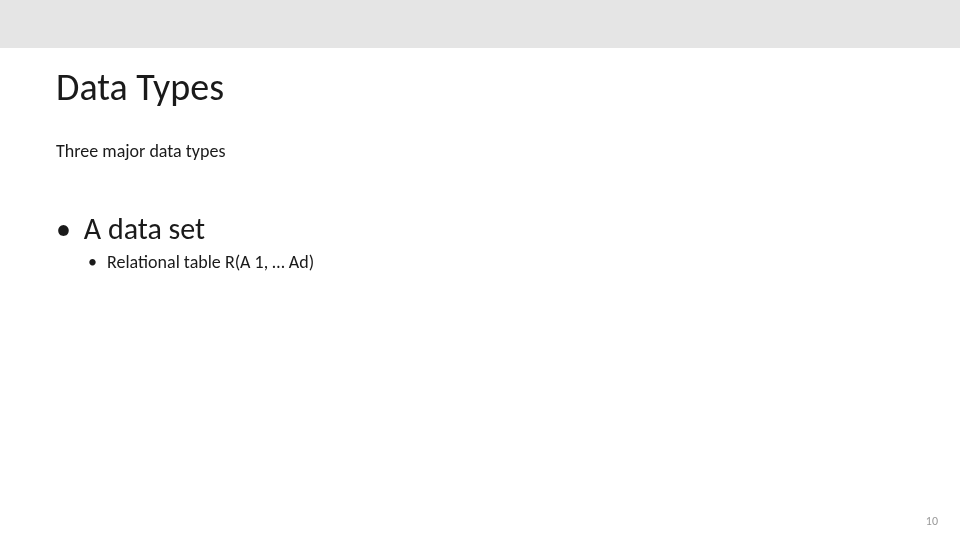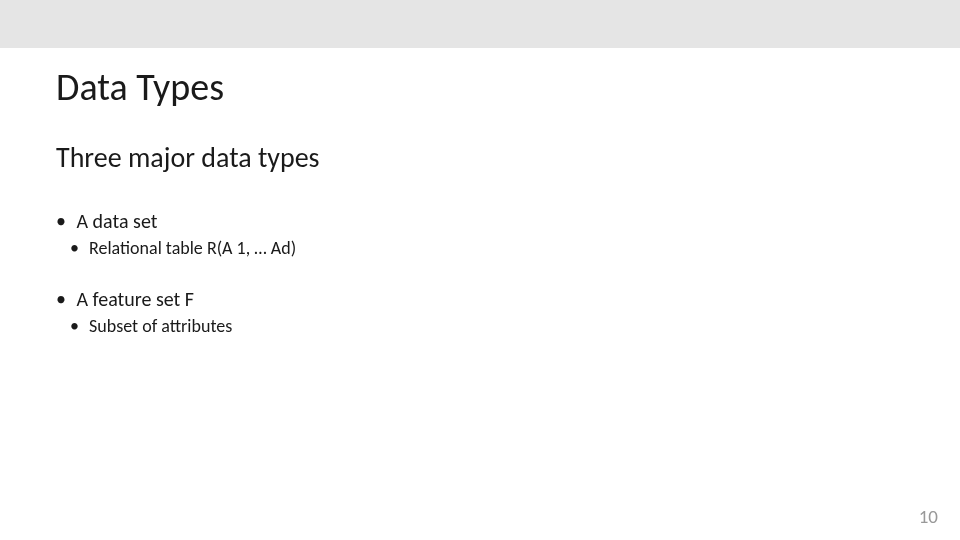--- a/index.html
+++ b/index.html
@@ -24,45 +24,45 @@
       padding: 16px 84px 0 56px;
     }
     .title {
       font-size: 38px;
       font-weight: 400;
       color: #1a1a1a;
       margin-bottom: 30px;
       letter-spacing: 0px;
     }
     .subtitle {
-      font-size: 28px;
+      font-size: 18px;
       font-weight: 400;
       color: #1a1a1a;
-      margin-bottom: 34px;
+      margin-bottom: 48px;
     }
     .bullet-item {
-      font-size: 20px;
+      font-size: 30px;
       color: #1a1a1a;
       margin-bottom: 4px;
     }
     .sub-bullet-item {
       font-size: 18px;
       color: #1a1a1a;
-      margin-left: 14px;
+      margin-left: 32px;
       margin-bottom: 28px;
     }
     .bullet {
       display: inline-block;
       margin-right: 6px;
     }
     .page-number {
       position: absolute;
       bottom: 12px;
       right: 22px;
-      font-size: 19px;
+      font-size: 12px;
       color: #999999;
     }
   </style>
 </head>
 <body>
 
 <div class="top-bar"></div>
 
 <div class="content">
   <h1 class="title">Data Types</h1>
@@ -70,24 +70,16 @@
 
   <div class="bullet-item">
     <span class="bullet">•</span>
     <span>A data set</span>
   </div>
   <div class="sub-bullet-item">
     <span class="bullet">•</span>
     <span>Relational table R(A 1, … Ad)</span>
   </div>
 
-  <div class="bullet-item">
-    <span class="bullet">•</span>
-    <span>A feature set F</span>
-  </div>
-  <div class="sub-bullet-item">
-    <span class="bullet">•</span>
-    <span>Subset of attributes</span>
-  </div>
 
 </div>
 
 <div class="page-number">10</div>
 
 </body></html>

